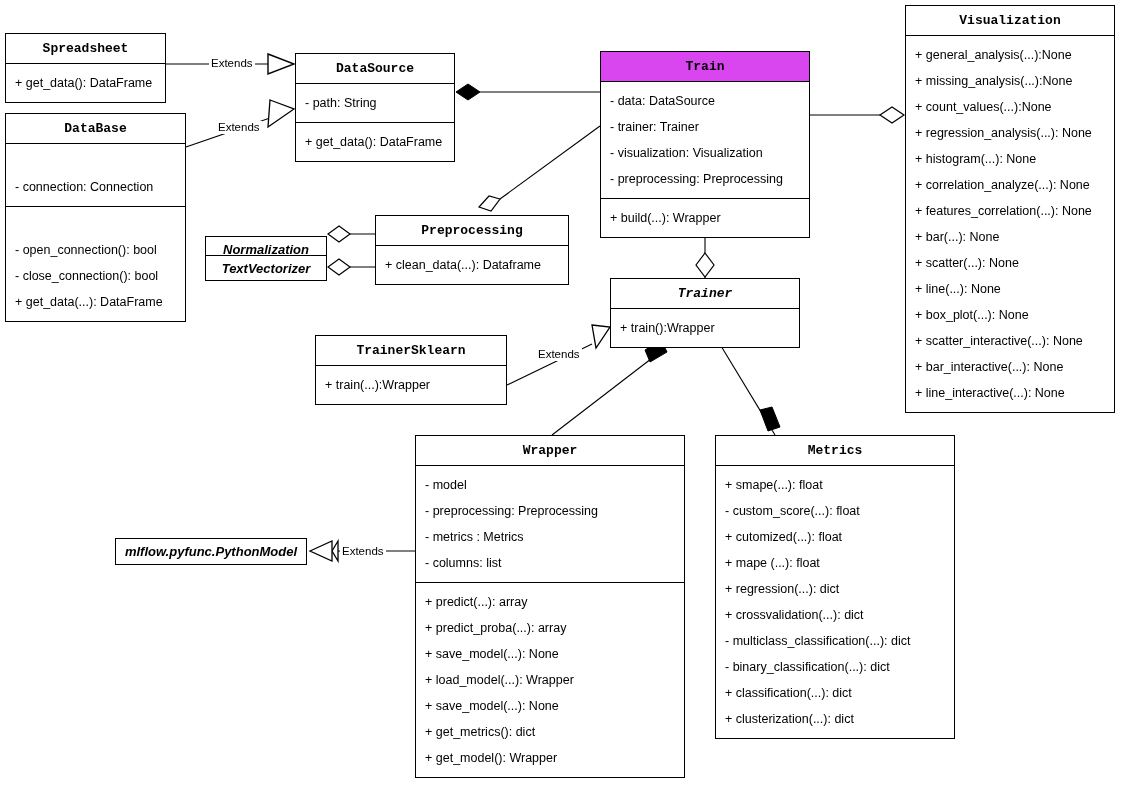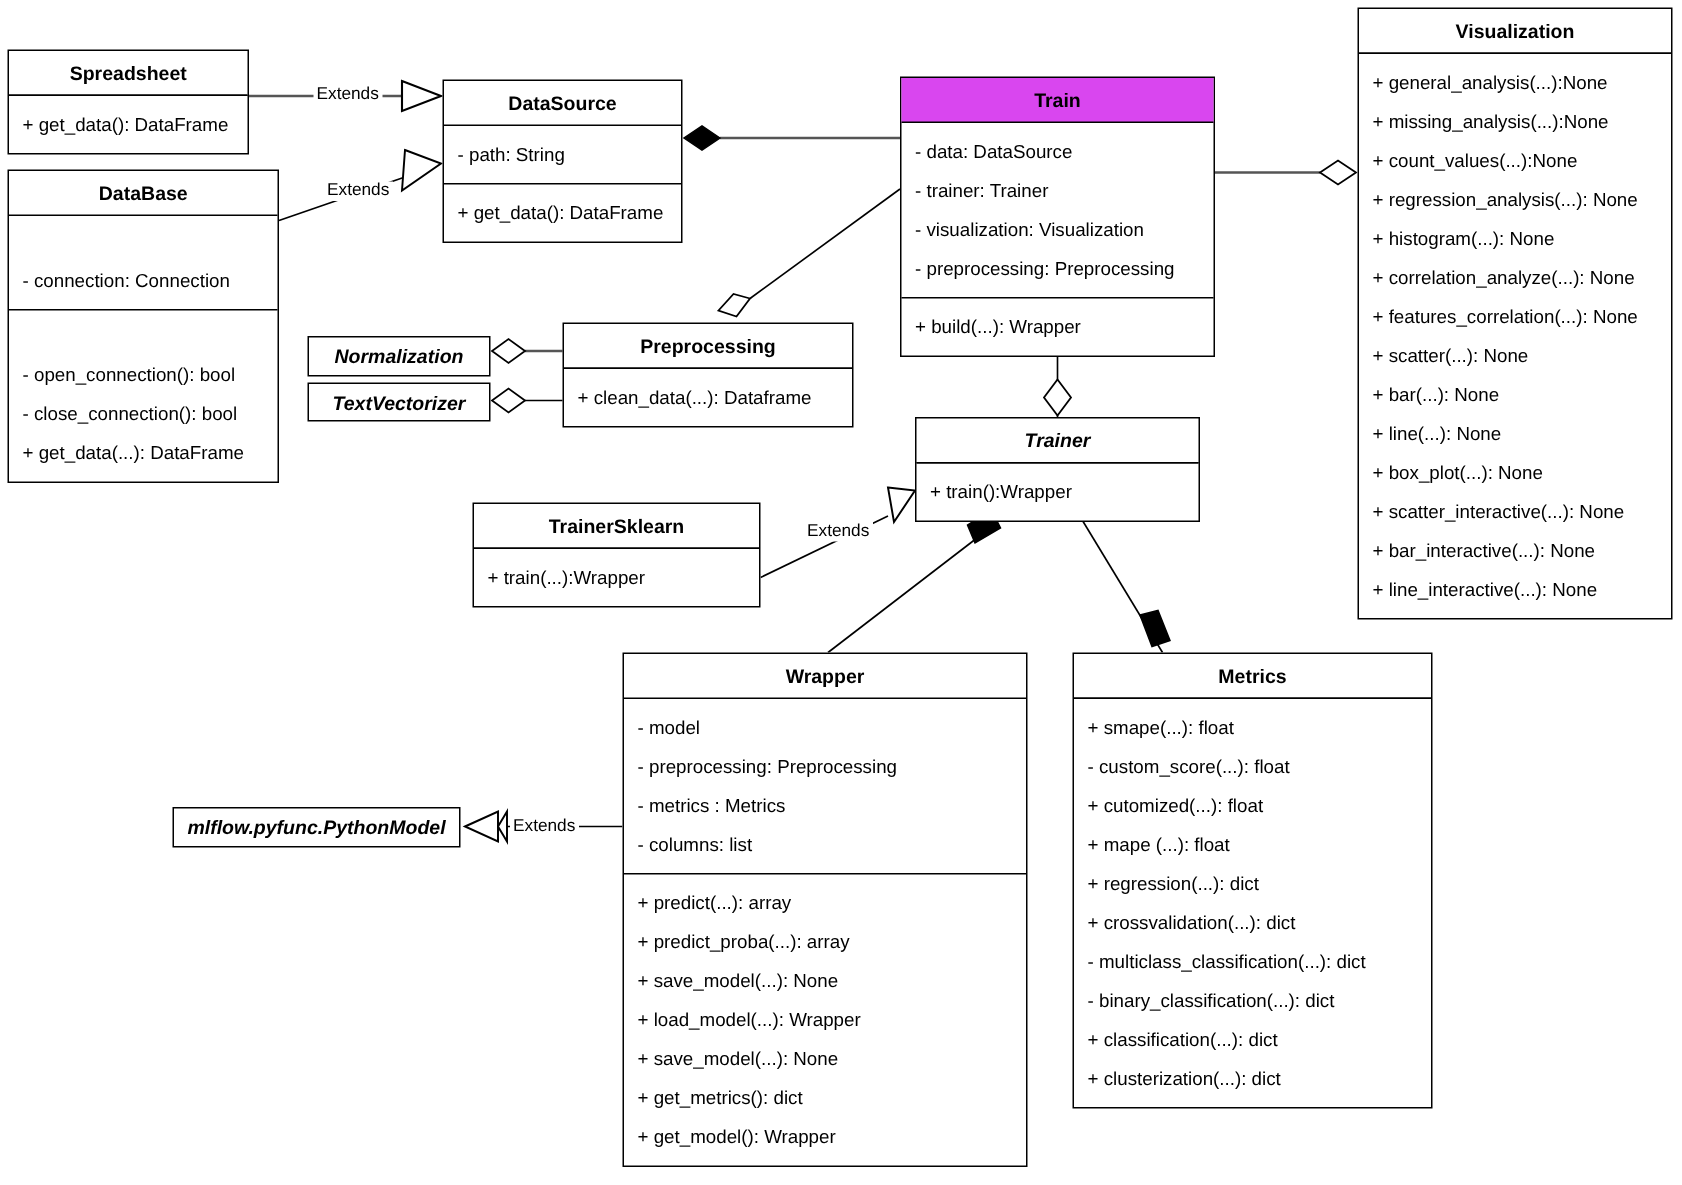--- a/index.html
+++ b/index.html
@@ -37,20 +37,21 @@
   }
   .uml-title {
     box-sizing: border-box;
     text-align: center;
     font-weight: bold;
     font-size: 13px;
     color: #000000;
     padding: 7px 6px 7px 6px;
     border-bottom: 1px solid #000000;
     line-height: 15px;
+    font-family: Liberation Mono, monospace;
   }
   .uml-title.shaded {
     background: #d946ef;
   }
   .uml-title.italic {
     font-style: italic;
   }
   .uml-section {
     box-sizing: border-box;
     border-bottom: 1px solid #000000;
@@ -215,38 +216,38 @@
   <div class="uml-class" style="left:905px; top:5px; width:210px;">
     <div class="uml-title">Visualization</div>
     <div class="uml-section gap">
       <div class="uml-member">+ general_analysis(...):None</div>
       <div class="uml-member">+ missing_analysis(...):None</div>
       <div class="uml-member">+ count_values(...):None</div>
       <div class="uml-member">+ regression_analysis(...): None</div>
       <div class="uml-member">+ histogram(...): None</div>
       <div class="uml-member">+ correlation_analyze(...): None</div>
       <div class="uml-member">+ features_correlation(...): None</div>
+      <div class="uml-member">+ bar(...): None</div>
       <div class="uml-member">+ scatter(...): None</div>
-      <div class="uml-member">+ bar(...): None</div>
       <div class="uml-member">+ line(...): None</div>
       <div class="uml-member">+ box_plot(...): None</div>
       <div class="uml-member">+ scatter_interactive(...): None</div>
       <div class="uml-member">+ bar_interactive(...): None</div>
       <div class="uml-member">+ line_interactive(...): None</div>
     </div>
   </div>
 
   <div class="uml-class" style="left:375px; top:215px; width:194px;">
     <div class="uml-title">Preprocessing</div>
     <div class="uml-section gap">
       <div class="uml-member">+ clean_data(...): Dataframe</div>
     </div>
   </div>
 
-  <div class="plain-box" style="left:205px; top:224px; width:122px; height:27px;">
+  <div class="plain-box" style="left:205px; top:236px; width:122px; height:27px;">
     <span>Normalization</span>
   </div>
 
   <div class="plain-box" style="left:205px; top:255px; width:122px; height:26px;">
     <span>TextVectorizer</span>
   </div>
 
   <div class="uml-class" style="left:610px; top:278px; width:190px;">
     <div class="uml-title italic">Trainer</div>
     <div class="uml-section gap">

